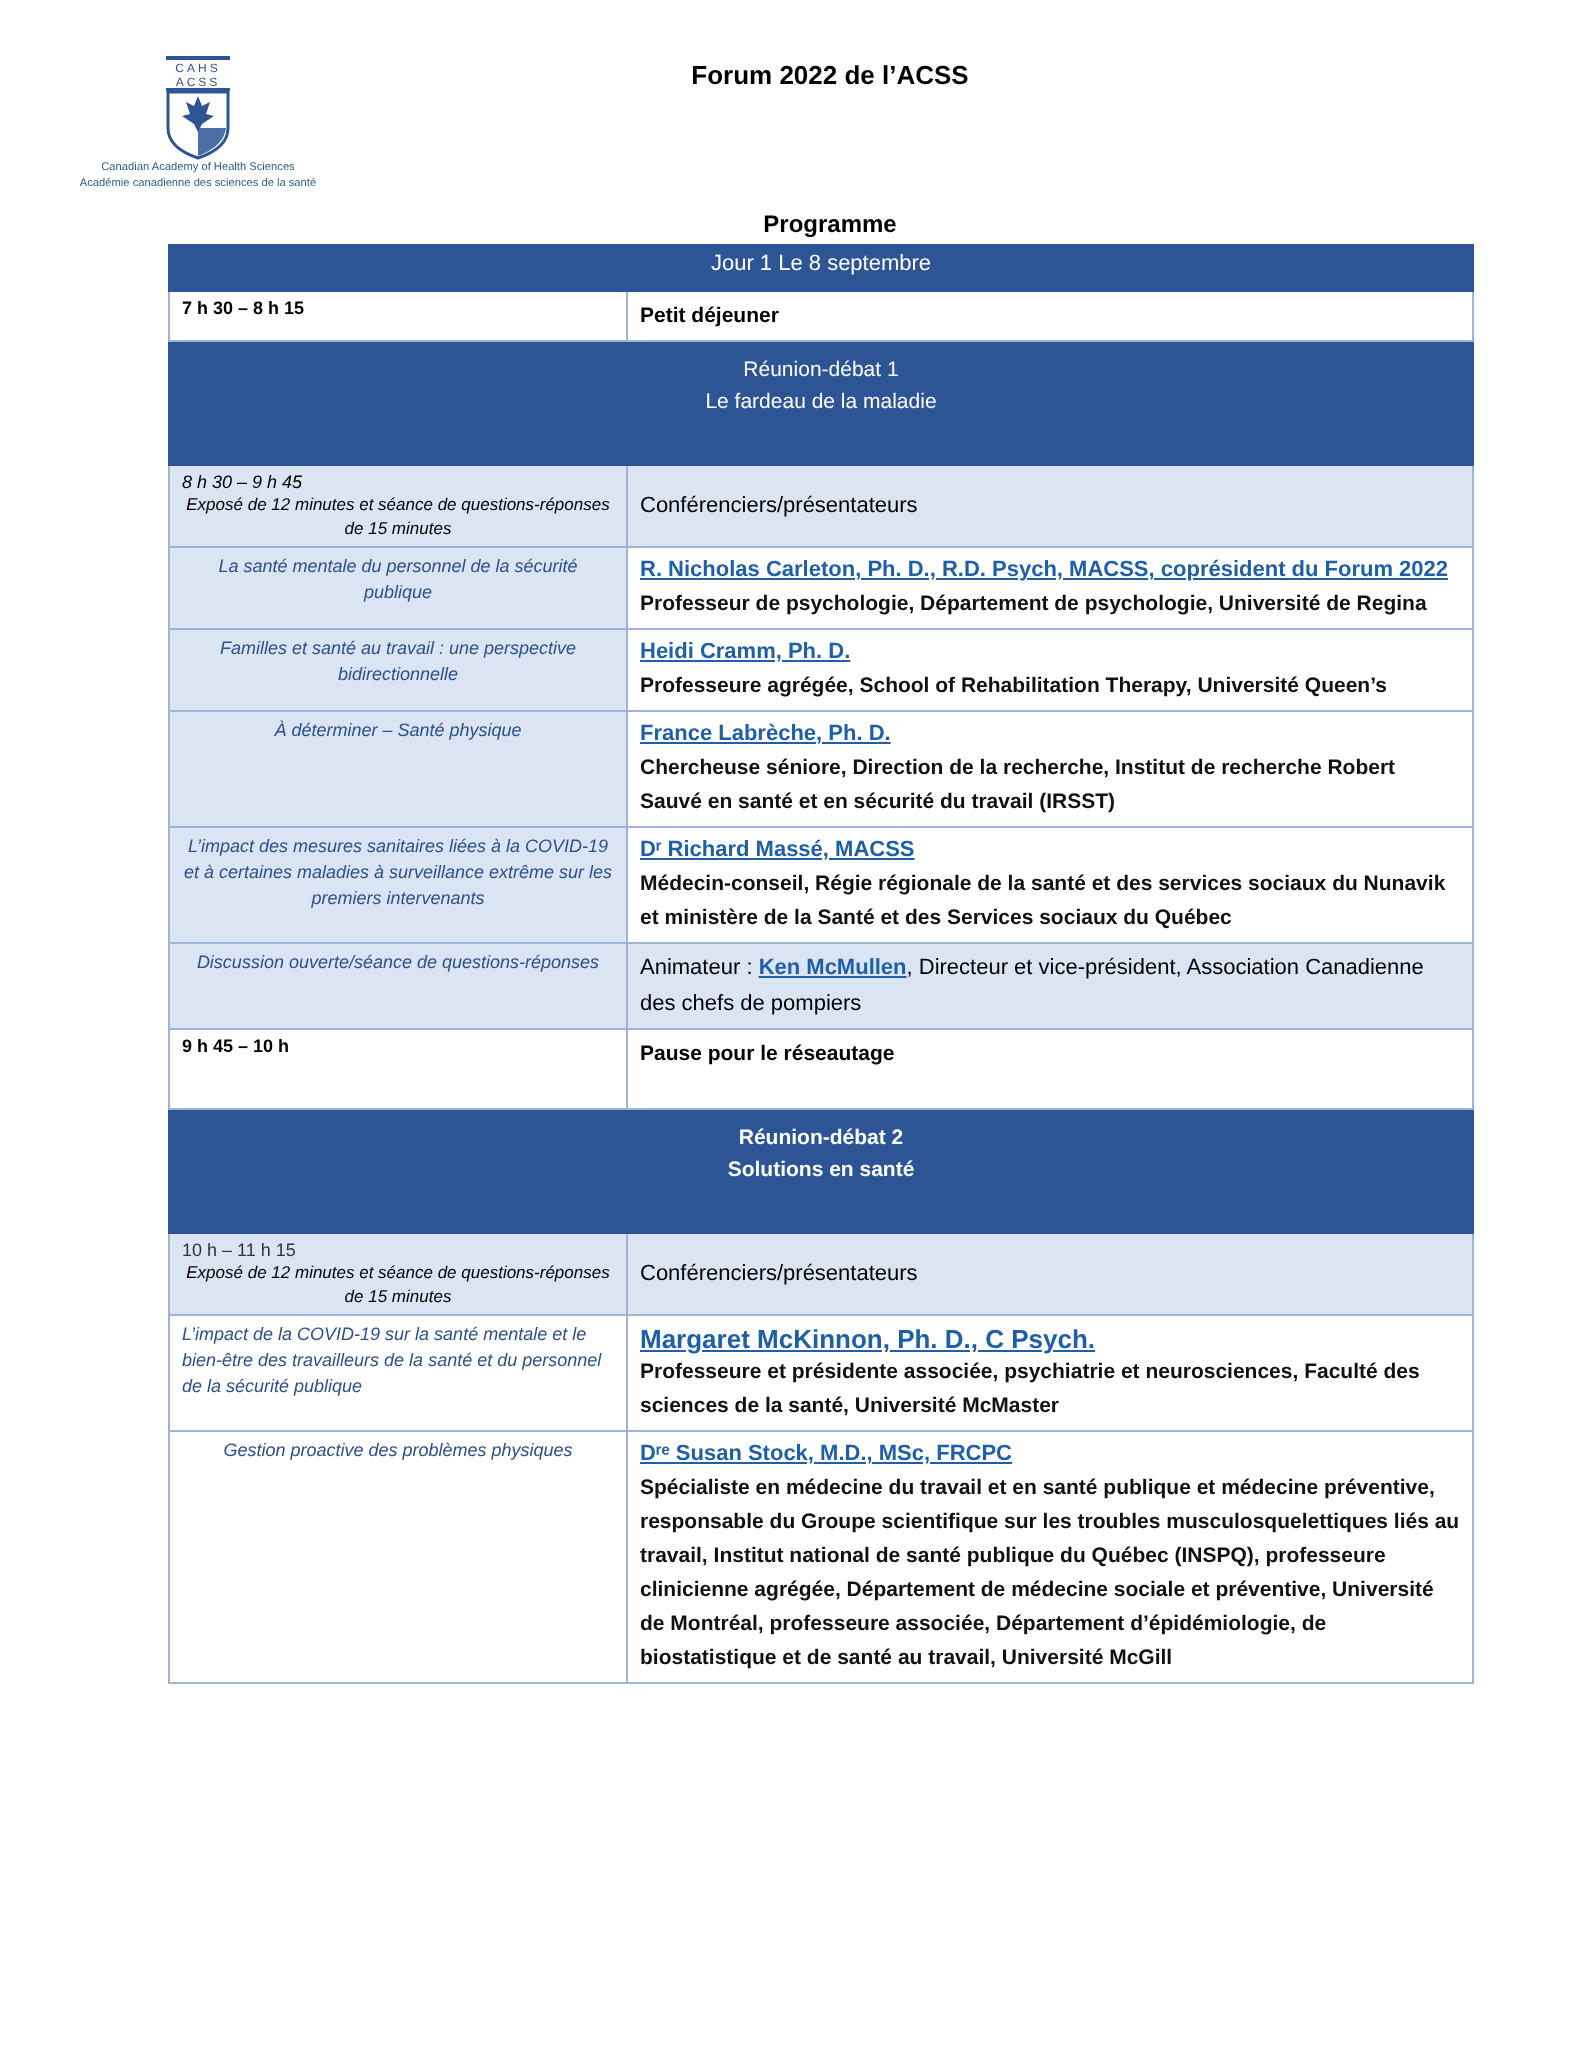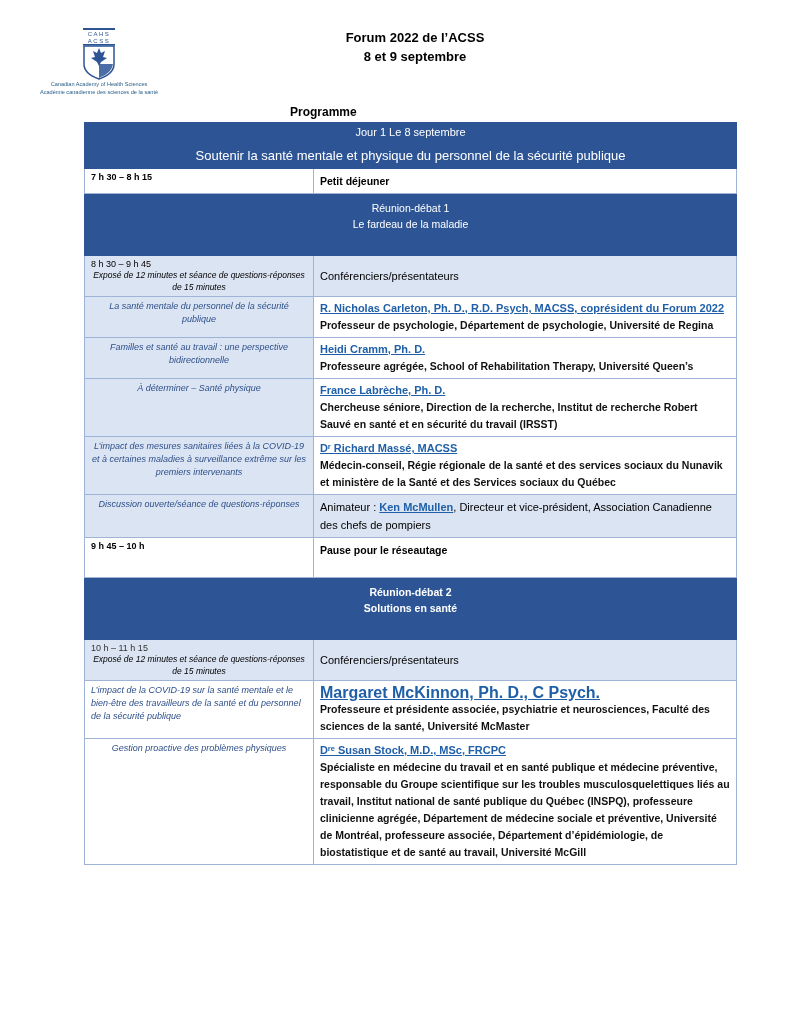--- a/index.html
+++ b/index.html
@@ -1,31 +1,31 @@
 <!DOCTYPE html>
 <html><head>
 <meta charset="utf-8">
 <style>
   html,body{margin:0;padding:0;background:#fff;}
   body{width:791px;height:1024px;position:relative;overflow:hidden;font-family:"Liberation Sans",sans-serif;color:#000;}
   .logo{position:absolute;left:24px;top:28px;width:150px;text-align:center;}
   .shield{width:34px;height:52px;margin:0 auto;display:block;}
   .logo-line{font-size:5.6px;color:#2a5f8a;line-height:8px;white-space:nowrap;}
   .title-block{position:absolute;left:290px;top:28px;width:250px;text-align:center;font-weight:bold;font-size:13px;line-height:19px;}
-  .prog-label{position:absolute;left:290px;top:105px;width:250px;font-weight:bold;font-size:12px;}
+  .prog-label{position:absolute;left:290px;top:105px;width:250px;text-align:center;font-weight:bold;font-size:12px;}
   table.prog{position:absolute;left:84px;top:122px;width:652px;border-collapse:collapse;table-layout:fixed;font-size:10.5px;}
   table.prog td{border:1px solid #9fb3d6;vertical-align:top;padding:3px 6px;}
   .blue{background:#2d5596;color:#fff;text-align:center;border-color:#2d5596!important;}
   .day{font-size:11px;height:16px;padding:3px 0!important;}
   .theme{font-size:13px;height:18px;padding:2px 0!important;}
   .panel{height:52px;font-size:10.5px;line-height:16px;padding-top:6px!important;}
   .light{background:#dbe4f2;}
   .white{background:#fff;}
   .time{font-size:9px;font-weight:bold;}
-  .time-it{font-size:9px;}
+  .time-it{font-size:9px;font-style:italic;}
   .time-reg{font-size:9px;color:#333;}
   .sub-it{font-size:8.5px;font-style:italic;text-align:center;line-height:12px;}
   .topic{font-style:italic;font-weight:normal;color:#2d4f8a;font-size:9px;text-align:center;line-height:13px;}
   .topic-left{text-align:left;}
   .act{font-weight:bold;font-size:10.5px;padding-top:6px!important;}
   .plain{font-size:11px;}
   .name{color:#1f5fa8;font-weight:bold;text-decoration:underline;font-size:11px;line-height:17px;}
   .desc{font-size:10.5px;line-height:17px;font-weight:bold;color:#111;}
   .mod{font-size:11px;line-height:18px;}
   .pause-row td{height:30px;}
@@ -42,35 +42,31 @@
     <path d="M2 18 H32 V36 Q32 46 17 51 Q2 46 2 36 Z" fill="#fff" stroke="#2d5596" stroke-width="1.5"></path>
     <path d="M17 20 L19 25 L23 23 L21 29 L25 30 L19 34 L17 38 L15 34 L9 30 L13 29 L11 23 L15 25 Z" fill="#2d5596"></path>
     <path d="M17 38 V50 Q30 45 31 36 H17 Z" fill="#2d5596" opacity="0.85"></path>
   </svg>
   <div class="logo-line">Canadian Academy of Health Sciences</div>
   <div class="logo-line">Académie canadienne des sciences de la santé</div>
 </div>
 
 <div class="title-block">
   <div>Forum 2022 de l’ACSS</div>
-  <div>8 et 9 septembre</div>
 </div>
 <div class="prog-label">Programme</div>
 
 <table class="prog">
   <colgroup>
       <col style="width:229px">
       <col style="width:423px">
     </colgroup>
   <tbody>
       <tr>
         <td colspan="2" class="blue day">Jour 1 Le 8 septembre</td>
-      </tr>
-  <tr>
-        <td colspan="2" class="blue theme">Soutenir la santé mentale et physique du personnel de la sécurité publique</td>
       </tr>
 
   <tr class="white">
     <td class="time" style="height:18px">7 h 30 – 8 h 15</td>
     <td class="act">Petit déjeuner</td>
   </tr>
 
   <tr>
         <td colspan="2" class="blue panel">
     <div>Réunion-débat 1</div>
@@ -135,21 +131,21 @@
     <td>
       <div class="time-reg">10 h – 11 h 15</div>
       <div class="sub-it">Exposé de 12 minutes et séance de questions-réponses de 15 minutes</div>
     </td>
     <td class="plain" style="vertical-align:middle">Conférenciers/présentateurs</td>
   </tr>
 
   <tr class="white">
     <td class="topic topic-left">L’impact de la COVID-19 sur la santé mentale et le bien-être des travailleurs de la santé et du personnel de la sécurité publique</td>
     <td>
-          <div class="name" style="font-size:16px">Margaret McKinnon, Ph. D., C Psych.</div>
+          <div class="name" style="font-size:13px">Margaret McKinnon, Ph. D., C Psych.</div>
           <div class="desc">Professeure et présidente associée, psychiatrie et neurosciences, Faculté des sciences de la santé, Université McMaster</div>
         </td>
   </tr>
   <tr class="white">
     <td class="topic">Gestion proactive des problèmes physiques</td>
     <td>
           <div class="name">Dʳᵉ Susan Stock, M.D., MSc, FRCPC</div>
           <div class="desc">Spécialiste en médecine du travail et en santé publique et médecine préventive, responsable du Groupe scientifique sur les troubles musculosquelettiques liés au travail, Institut national de santé publique du Québec (INSPQ), professeure clinicienne agrégée, Département de médecine sociale et préventive, Université de Montréal, professeure associée, Département d’épidémiologie, de biostatistique et de santé au travail, Université McGill</div>
         </td>
   </tr>

